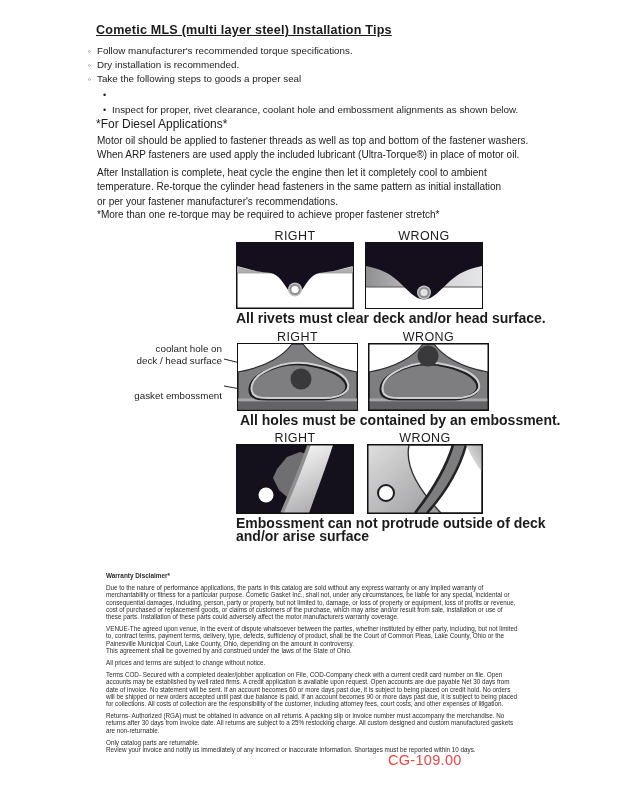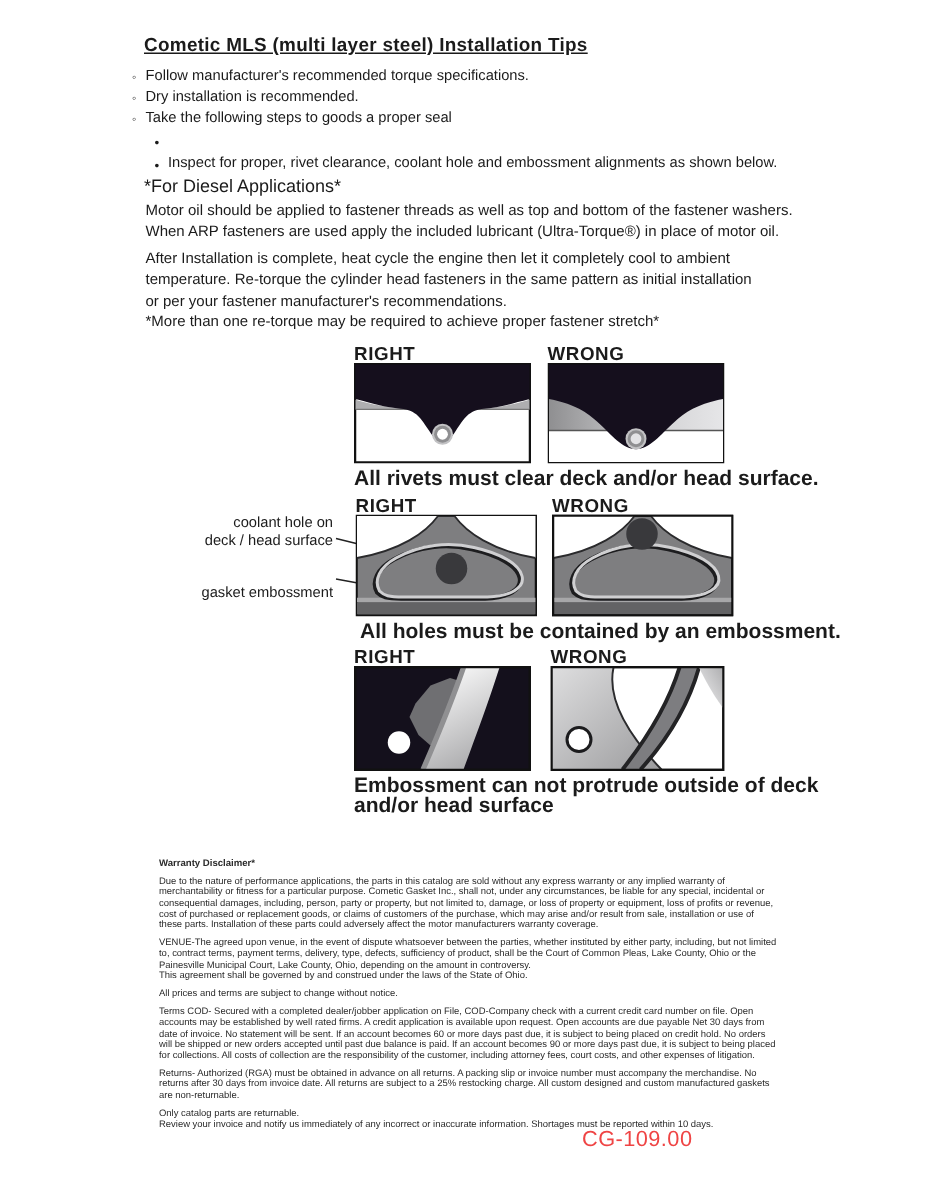--- a/index.html
+++ b/index.html
@@ -6,31 +6,31 @@
   .sheet{
     position:relative;width:618px;height:800px;background:#fff;
     font-family:"Liberation Sans",sans-serif;color:#1b1b1b;overflow:hidden;
   }
   .abs{position:absolute;}
   .page-title{
     left:96px;top:23px;font-size:12.6px;font-weight:bold;
     text-decoration:underline;letter-spacing:.2px;white-space:nowrap;text-align:center;
   }
   .bullets{left:88px;top:44px;width:470px;font-size:9.8px;line-height:14.2px;}
-  .bullet{display:flex;}
+  .bullet{display:flex;align-items:flex-end;}
   .bullet .mark{flex:0 0 9px;font-size:8px;transform:translateY(1px);}
   .bullet.lvl1 .mark::before{content:"\25E6";}
   .bullet.lvl2{margin-left:15px;}
   .bullet.lvl2 .mark::before{content:"\2022";font-size:9px;}
   .diesel-heading{left:96px;top:117px;font-size:12px;font-weight:normal;}
   .body-para{font-size:10px;line-height:14.4px;white-space:pre-line;}
   .d-p1{left:97px;top:134px;width:470px;}
   .d-p2{left:97px;top:166px;width:470px;}
   .d-note{left:97px;top:208px;width:470px;}
-  .flabel{font-size:12.5px;font-weight:bold;letter-spacing:.4px;}
+  .flabel{font-size:12.5px;font-weight:normal;text-align:center;letter-spacing:.4px;}
   .fcap{font-size:14px;font-weight:bold;white-space:pre-line;line-height:13px;}
   .callout{font-size:9.8px;text-align:right;white-space:pre-line;line-height:11.5px;}
   .legal{left:106px;top:572px;width:412px;font-size:6.3px;line-height:7.2px;color:#2a2a2a;}
   .legal h4{margin:0 0 5px 0;font-size:6.4px;}
   .legal p{margin:0 0 5px 0;white-space:pre-line;}
   .catalog-code{left:388px;top:752px;font-size:14.5px;letter-spacing:.3px;color:#ef4444;}
   svg{display:block;}
 </style>
 </head>
 <body>
@@ -182,21 +182,21 @@
     <path d="M42,1 C38,20 48,42 74,69" stroke="#2c2c2e" stroke-width="1.3" fill="none"></path>
     <path d="M86,1 L99,1 C92,26 79,48 60,69 L48,69 C66,46 79,24 86,1 Z" fill="#7d7d80"></path>
     <path d="M86,1 C79,24 66,46 48,69" stroke="#232325" stroke-width="2.6" fill="none"></path>
     <path d="M99,1 C92,26 79,48 60,69" stroke="#232325" stroke-width="2.6" fill="none"></path>
     <path d="M99,1 L115,1 L115,28 C107,17 103,9 99,1 Z" fill="url(#g3c)"></path>
     <circle cx="19" cy="49" r="8" fill="#ffffff" stroke="#1b1b1d" stroke-width="2"></circle>
     <rect x="0.75" y="0.75" width="114.5" height="68.5" fill="none" stroke="#111" stroke-width="1.5"></rect>
   </svg>
 
   <div class="abs fcap" style="left:236px;top:517px;">Embossment can not protrude outside of deck
-and/or head surface</div>
+and/or arise surface</div>
 
   <div class="abs legal">
     <h4>Warranty Disclaimer*</h4>
     <p>Due to the nature of performance applications, the parts in this catalog are sold without any express warranty or any implied warranty of merchantability or fitness for a particular purpose.  Cometic Gasket Inc., shall not, under any circumstances, be liable for any special, incidental or consequential damages, including, person, party or property, but not limited to, damage, or loss of property or equipment, loss of profits or revenue, cost of purchased or replacement goods, or claims of customers of the purchase, which may arise and/or result from sale, installation or use of these parts.  Installation of these parts could adversely affect the motor manufacturers warranty coverage.</p>
     <p>VENUE-The agreed upon venue, in the event of dispute whatsoever between the parties, whether instituted by either party, including, but not limited to, contract terms, payment terms, delivery, type, defects, sufficiency of product, shall be the Court of Common Pleas, Lake County, Ohio or the Painesville Municipal Court, Lake County, Ohio, depending on the amount in controversy.
 This agreement shall be governed by and construed under the laws of the State of Ohio.</p>
     <p>All prices and terms are subject to change without notice.</p>
     <p>Terms COD- Secured with a completed dealer/jobber application on File, COD-Company check with a current credit card number on file.  Open accounts may be established by well rated firms.  A credit application is available upon request.  Open accounts are due payable Net 30 days from date of invoice.  No statement will be sent.  If an account becomes 60 or more days past due, it is subject to being placed on credit hold.  No orders will be shipped or new orders accepted until past due balance is paid.  If an account becomes 90 or more days past due, it is subject to being placed for collections.  All costs of collection are the responsibility of the customer, including attorney fees, court costs, and other expenses of litigation.</p>
     <p>Returns- Authorized (RGA) must be obtained in advance on all returns.  A packing slip or invoice number must accompany the merchandise.  No returns after 30 days from invoice date.  All returns are subject to a 25% restocking charge.  All custom designed and custom manufactured gaskets are non-returnable.</p>
     <p>Only catalog parts are returnable.

